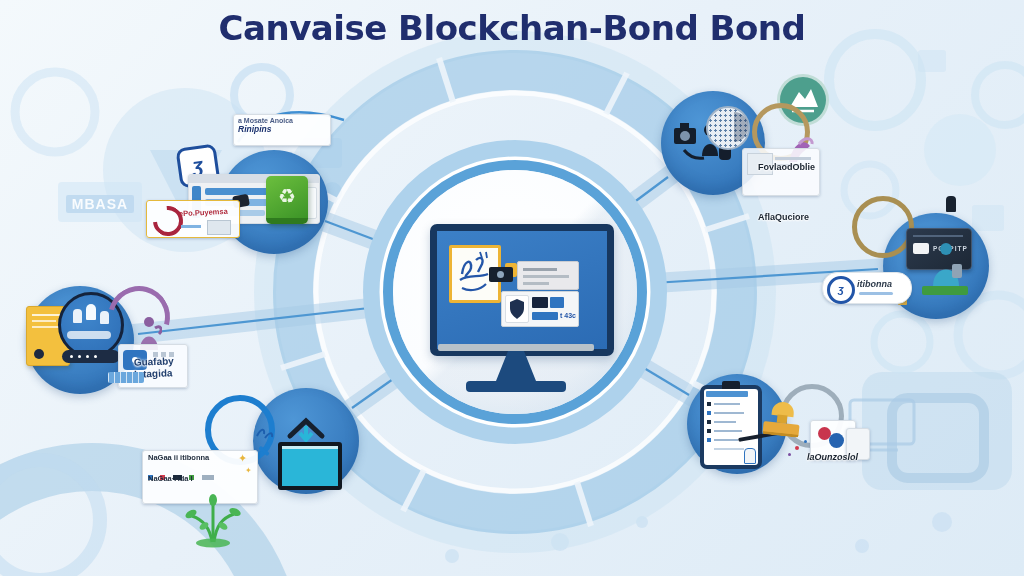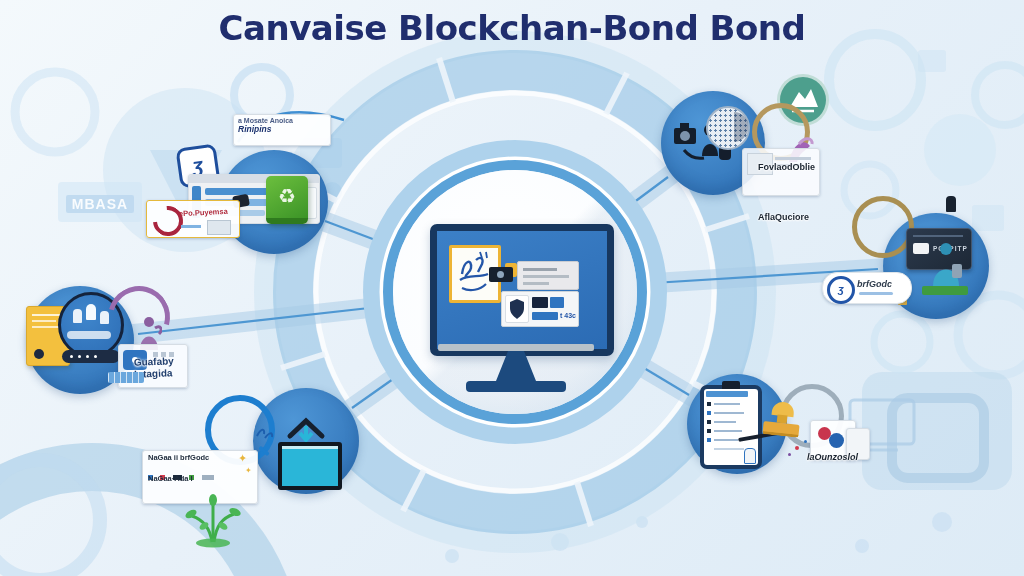--- a/index.html
+++ b/index.html
@@ -248,21 +248,21 @@
     <circle cx="18" cy="9" r="6" fill="#2e90b5"></circle>
     <path d="M5,46 C5,24 31,24 31,46 Z" fill="#3aa7c9"></path>
     <rect x="24" y="24" width="10" height="14" rx="2" fill="#8fa3b5"></rect>
   </svg>
   <div class="abs" style="left:922px;top:286px;width:46px;height:9px;background:#3f9b3f;border-radius:2px;"></div>
   <div class="abs" style="left:898px;top:290px;width:9px;height:15px;background:#d8a93c;border-radius:4px 4px 1px 1px;"></div>
   <div class="abs" style="left:822px;top:272px;width:88px;height:30px;background:#fff;border:1px solid #dfe5ea;border-radius:15px;box-shadow:0 1px 3px rgba(40,70,110,.3);">
     <div class="abs" style="left:4px;top:3px;width:22px;height:22px;border:3px solid #2255a8;border-radius:50%;text-align:center;">
       <span style="font-size:11px;font-weight:800;font-style:italic;color:#2255a8;line-height:17px;">ʒ</span>
     </div>
-    <div class="abs tinytext halo" style="left:34px;top:6px;font-size:9px;color:#2d3a4a;font-style:italic;">brfGodc</div>
+    <div class="abs tinytext halo" style="left:34px;top:6px;font-size:9px;color:#2d3a4a;font-style:italic;">itibonna</div>
     <div class="abs" style="left:36px;top:19px;width:34px;height:3px;background:#9cc0e4;border-radius:2px;"></div>
   </div>
 
   <div class="node" style="left:687px;top:374px;width:100px;height:100px;"></div>
   <div class="ring" style="left:780px;top:384px;width:54px;height:54px;border:5px solid #97a6b4;opacity:.9;"></div>
   <div class="abs" style="left:700px;top:385px;width:54px;height:76px;background:#fff;border:4px solid #1b3a61;border-radius:7px;">
     <div class="abs" style="left:18px;top:-8px;width:18px;height:8px;background:#16202e;border-radius:2px 2px 0 0;"></div>
     <div class="abs" style="left:2px;top:2px;width:42px;height:6px;background:#4d92d2;border-radius:1px;"></div>
     <div class="abs" style="left:3px;top:13px;width:4px;height:4px;background:#1b2a3c;"></div>
     <div class="abs" style="left:10px;top:14px;width:26px;height:2px;background:#9fb8d2;"></div>
@@ -300,21 +300,21 @@
     <path d="M2,12 C6,4 10,4 9,10 M10,14 C14,8 18,8 17,13" fill="none" stroke="#1d5fae" stroke-width="2"></path>
   </svg>
   <svg class="abs" style="left:284px;top:416px;" width="44" height="26" viewBox="0 0 44 26">
     <path d="M6,20 L22,5 L38,20" fill="none" stroke="#16202e" stroke-width="5" stroke-linecap="round"></path>
     <path d="M22,10 L22,22 M16,17 L22,24 L28,17" fill="none" stroke="#29b6d8" stroke-width="4"></path>
   </svg>
   <div class="abs" style="left:278px;top:442px;width:56px;height:40px;background:#2ab6d8;border:4px solid #101820;border-radius:3px;">
     <div class="abs" style="left:0;top:0;width:100%;height:3px;background:rgba(255,255,255,.75);"></div>
   </div>
   <div class="card" style="left:142px;top:450px;width:104px;height:46px;padding:3px 5px;">
-    <div class="tinytext" style="font-size:7.5px;color:#232f3f;">NaGaa ii brfGodc</div>
+    <div class="tinytext" style="font-size:7.5px;color:#232f3f;">NaGaa ii itibonna</div>
     <div style="margin:3px 0;height:6px;">
       <i style="display:inline-block;width:5px;height:5px;background:#2f74c0;margin-right:3px;"></i>
       <i style="display:inline-block;width:5px;height:5px;background:#d23b4e;margin-right:3px;"></i>
       <i style="display:inline-block;width:9px;height:5px;background:#1b2a3c;margin-right:3px;"></i>
       <i style="display:inline-block;width:5px;height:5px;background:#3f9b3f;margin-right:3px;"></i>
       <i style="display:inline-block;width:12px;height:5px;background:#9fb0c0;"></i>
     </div>
     <div class="tinytext" style="font-size:7.5px;color:#232f3f;">NaGaa·Ada I</div>
   </div>
   <div class="abs" style="left:238px;top:452px;color:#e8b63e;font-size:11px;">✦</div>

